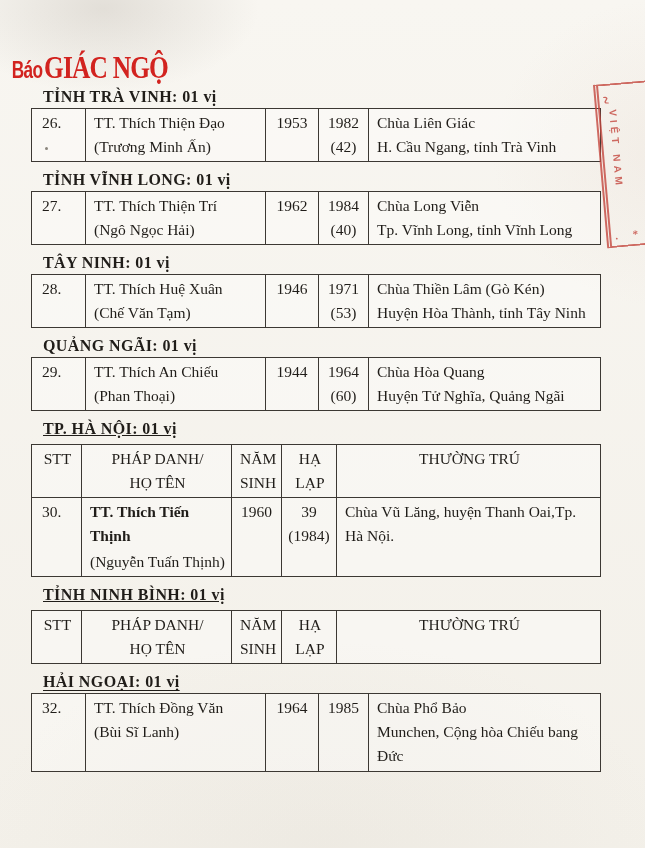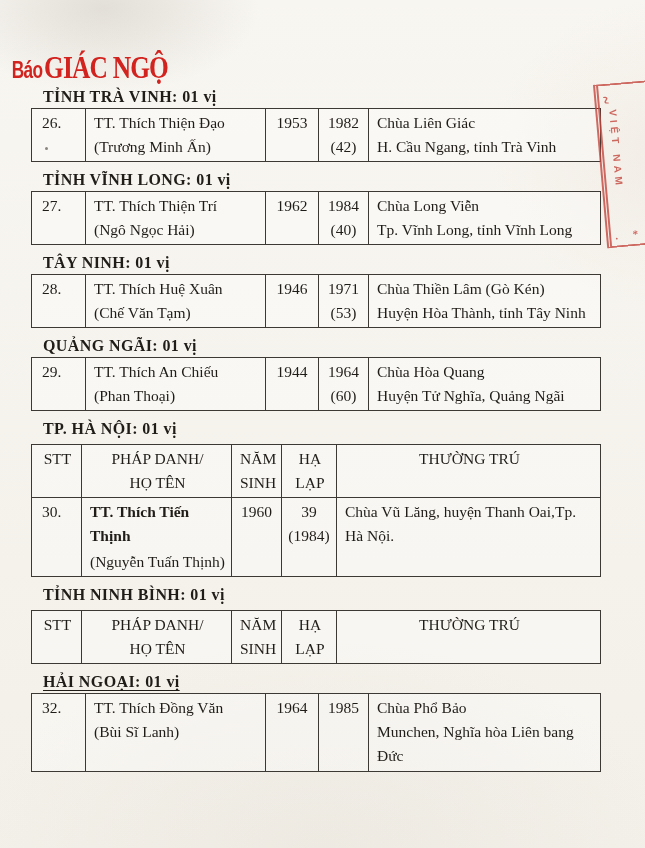--- a/index.html
+++ b/index.html
@@ -43,21 +43,21 @@
     display:inline-block;transform:rotate(80deg) scaleY(1.4);
   }
   .stamp-marks{position:absolute;left:4px;bottom:4px;color:#c4473e;font-size:11px;font-weight:bold;letter-spacing:6px;}
   
   .content{padding-top:2px;}
   .sec{margin:0 0 9px 31px;}
   .sec-h{
     margin:0 0 2px 12px;font-size:16px;font-weight:bold;letter-spacing:.4px;
   }
   .sec-h.underlined{text-decoration:underline;text-underline-offset:3px;}
-  .sec-h.spaced{margin-bottom:6px;}
+  .sec-h.spaced{margin-bottom:6px;text-decoration:underline;}
   table.tbl{border-collapse:collapse;table-layout:fixed;width:569px;background:rgba(255,255,255,.35);}
   table.tbl td,table.tbl th{
     border:1.6px solid #3c3833;vertical-align:top;
     font-size:15.5px;line-height:24px;padding:2px 6px 2px 8px;
     overflow:hidden;
   }
   .c-stt{padding-left:10px !important;}
   .c-birth,.c-ord{text-align:center;padding-left:2px !important;padding-right:2px !important;}
   .tblA tr{height:52px;}
   .tblC tr{height:78px;}
@@ -320,21 +320,21 @@
             <div class="l2">(Bùi Sĩ Lanh)</div>
           </td>
           <td class="c-birth">
                 <div>1964</div>
               </td>
           <td class="c-ord">
             <div>1985</div>
           </td>
           <td class="c-res">
             <div>Chùa Phổ Bảo</div>
-            <div>Munchen, Nghĩa hòa Liên bang</div>
+            <div>Munchen, Cộng hòa Chiếu bang</div>
             <div>Đức</div>
           </td>
         </tr>
         </tbody>
       </table>
     </section>
 
   </div>
 </div>
 

